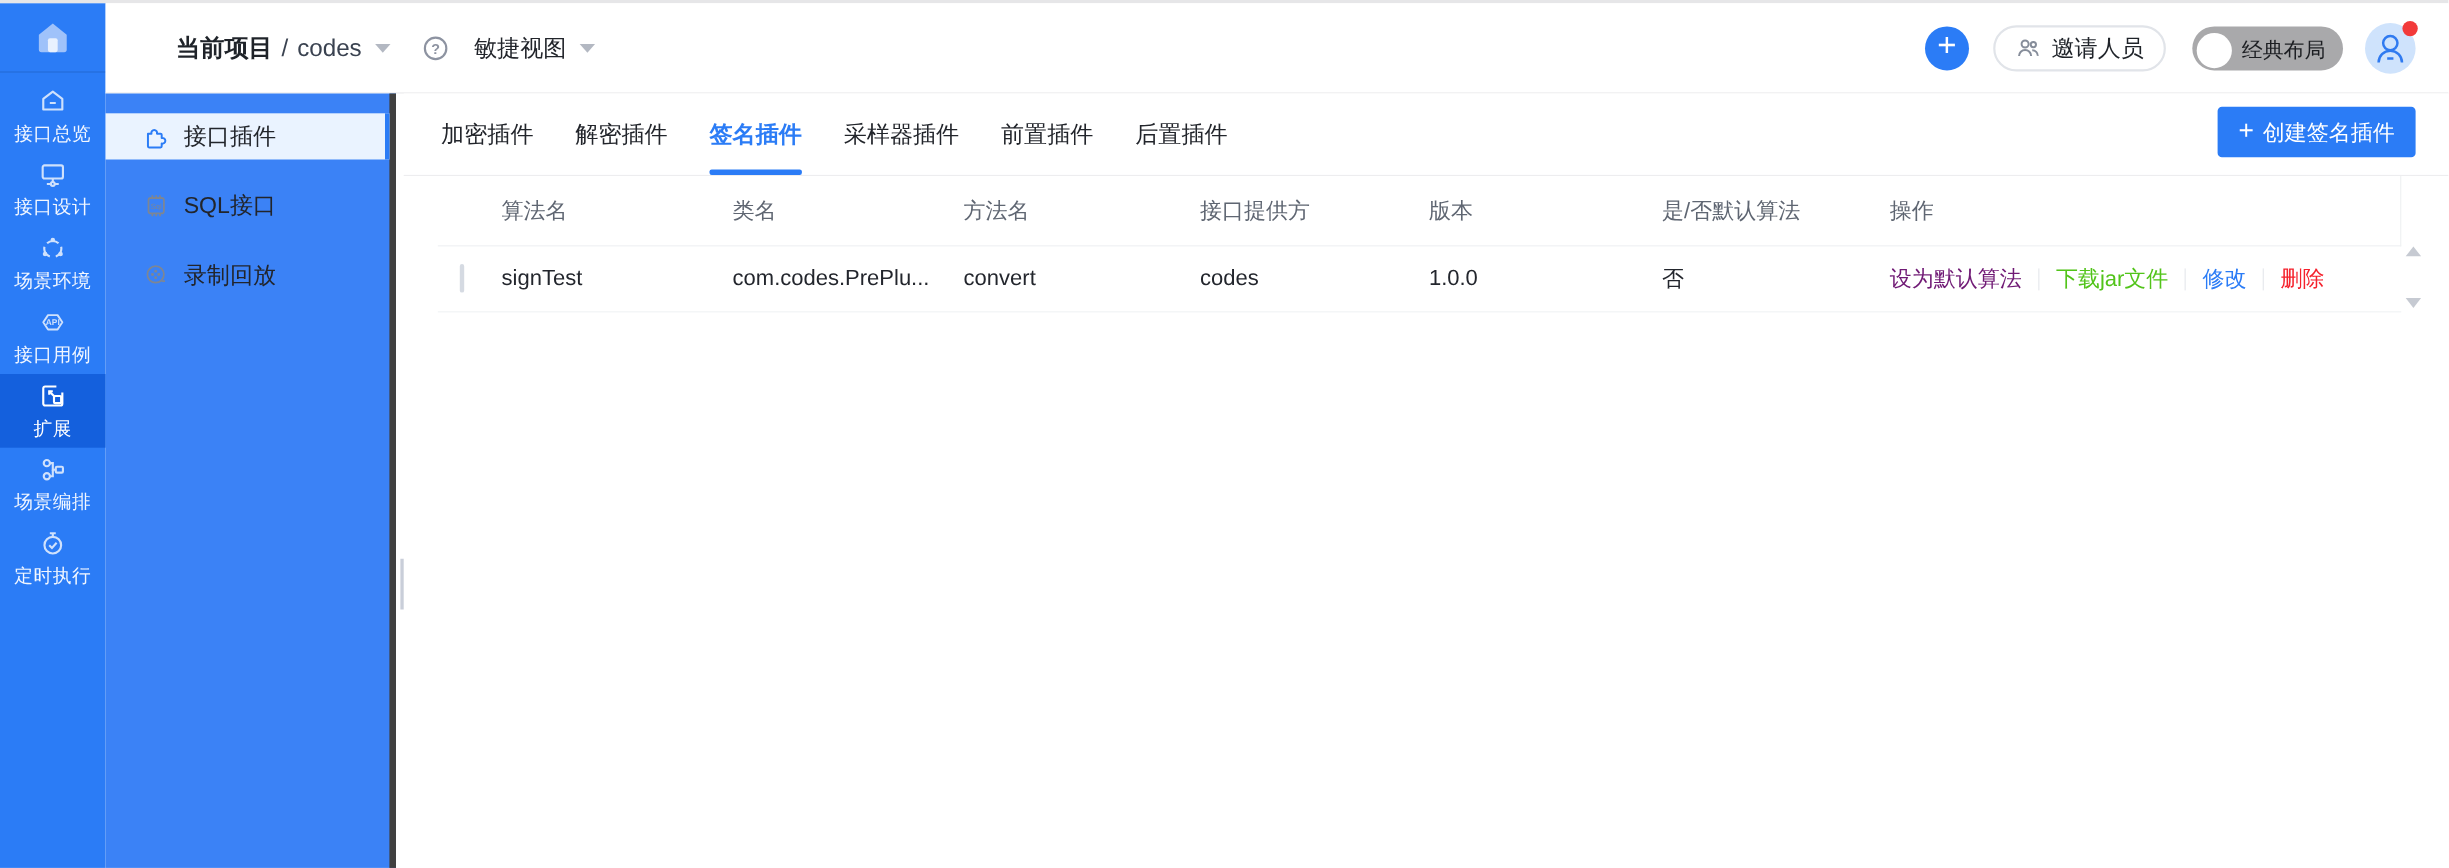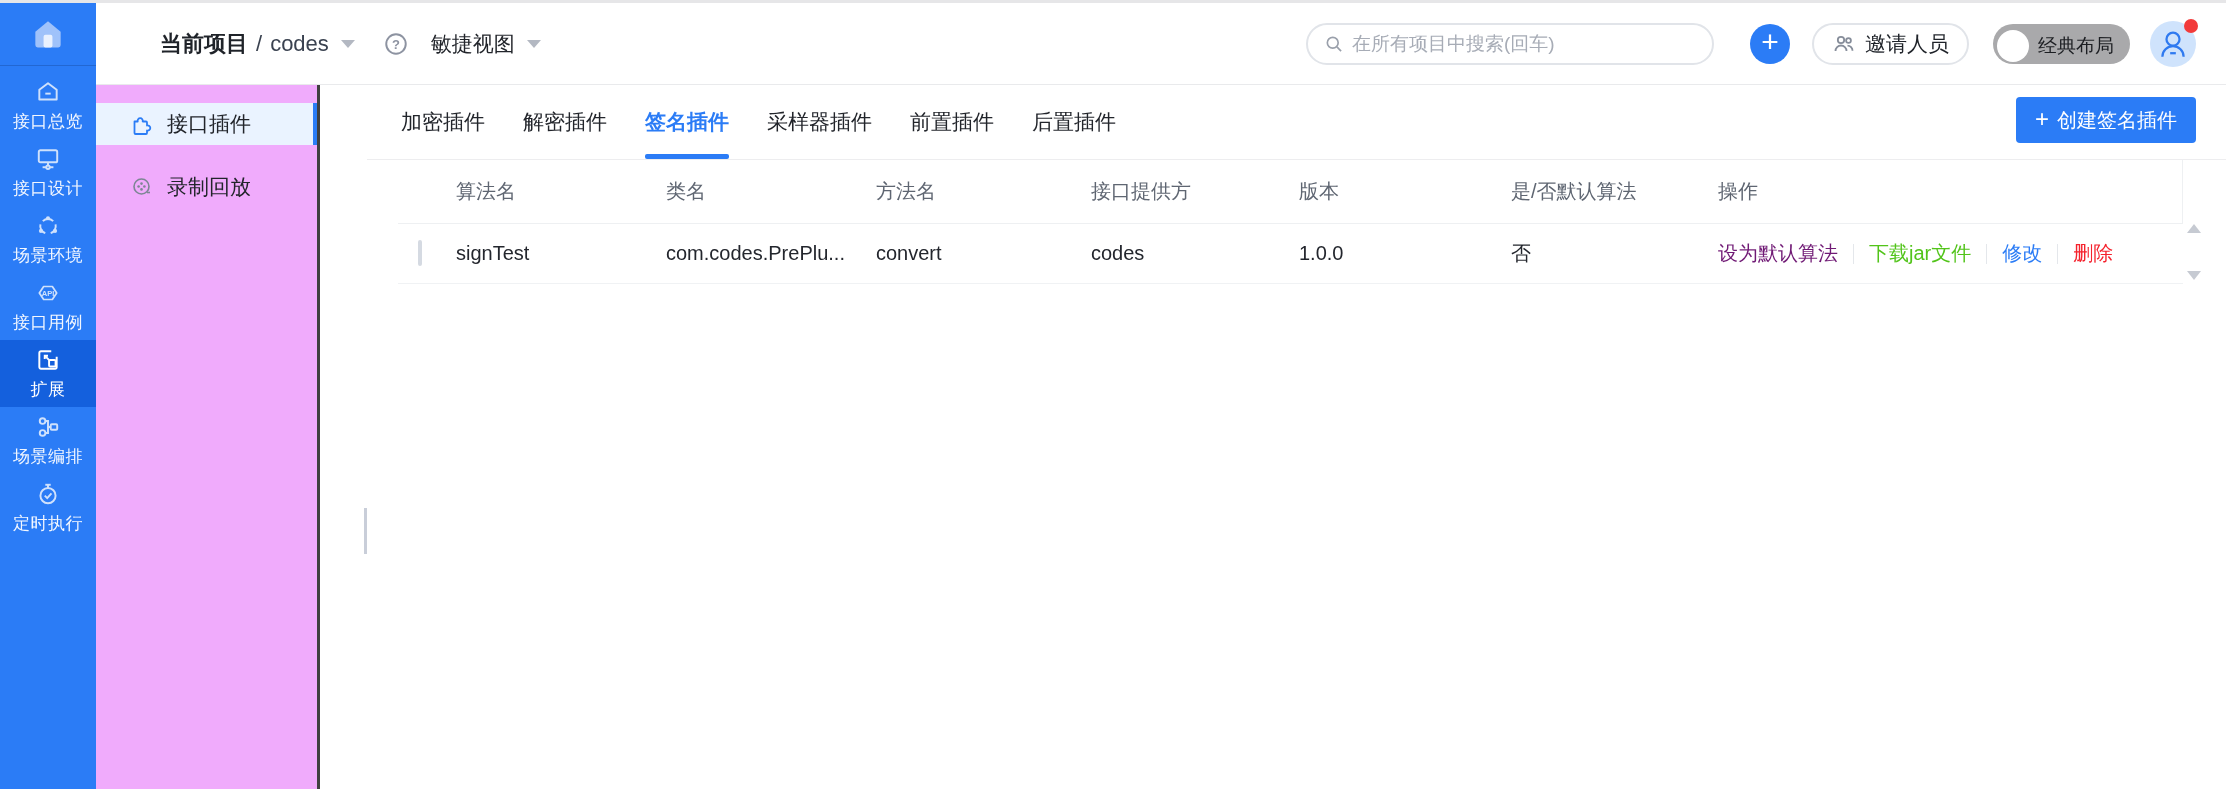--- a/index.html
+++ b/index.html
@@ -39,21 +39,21 @@
                 gap:9px; padding:0 18px; margin-left:22px; font-size:21px; color:#1f2329; cursor:pointer; background:#fff; }
   .toggle { height:40px; border-radius:20px; background:#a9a9ab; display:flex; align-items:center;
             padding:4px 16px 0 4px; gap:9px; margin-left:24px; cursor:pointer; }
   .knob { width:32px; height:32px; border-radius:50%; background:#fff; }
   .toggle-label { font-size:19px; color:#1c1e22; }
   .avatar { position:relative; width:46px; height:46px; border-radius:50%; background:#cfe3fc; margin-left:20px;
             display:flex; align-items:center; justify-content:center; cursor:pointer; }
   .avatar .dot { position:absolute; top:-2px; right:-2px; width:14px; height:14px; border-radius:50%; background:#f23a3a; }
 
   
-  .sub-sidebar { position:absolute; left:96px; top:85px; width:224px; bottom:0; background:#f0abfc; border-right:3px solid #404040; padding-top:18px; }
+  .sub-sidebar { position:absolute; left:96px; top:85px; width:264px; bottom:0; background:#3b82f6; border-right:6px solid #404040; padding-top:18px; }
   .sub-item { position:relative; height:42px; display:flex; align-items:center; gap:13px; padding-left:34px;
               font-size:21px; color:#22252b; margin-bottom:21px; cursor:pointer; }
   .sub-item svg { stroke:#7d8694; flex:none; }
   .sub-item.active { background:#eaf3ff; }
   .sub-item.active svg { stroke:#2b7cf6; }
   .sub-item.active::after { content:""; position:absolute; right:0; top:0; bottom:0; width:4px; background:#2b7cf6; }
   .collapse-handle { position:absolute; left:364px; top:508px; width:18px; height:46px; background:#c9ced9;
                      border-radius:0 10px 10px 0; display:flex; align-items:center; justify-content:center; cursor:pointer; }
   .collapse-handle .chev { width:8px; height:8px; border-left:3px solid #fff; border-bottom:3px solid #fff;
                            transform:rotate(45deg); margin-left:3px; }
@@ -181,27 +181,20 @@
       <svg width="26" height="26" viewBox="0 0 24 24" fill="none" stroke="#8d93a1" stroke-width="1.8">
         <circle cx="12" cy="12" r="9"></circle>
         <text x="12" y="16.4" text-anchor="middle" font-size="12" font-family="Liberation Sans, sans-serif" fill="#8d93a1" stroke="none" font-weight="bold">?</text>
       </svg>
     </span>
     <span class="view-switch">
       <span>敏捷视图</span>
       <span class="caret"></span>
     </span>
     <span class="hspacer"></span>
-    <div class="search-box">
-      <svg width="20" height="20" viewBox="0 0 24 24" fill="none" stroke="#9aa0ab" stroke-width="2">
-        <circle cx="10.5" cy="10.5" r="6.5"></circle>
-          <line x1="15.5" y1="15.5" x2="20.5" y2="20.5"></line>
-      </svg>
-      <input type="text" placeholder="在所有项目中搜索(回车)" style="">
-    </div>
     <div class="plus-btn">
       <span>+</span>
     </div>
     <div class="invite-btn">
       <svg width="24" height="24" viewBox="0 0 24 24" fill="none" stroke="#868d9a" stroke-width="1.8">
         <circle cx="9" cy="8" r="3.2"></circle>
           <path d="M3.5 19 a5.5 5.5 0 0 1 11 0"></path>
         <circle cx="16.5" cy="8.5" r="2.4"></circle>
           <path d="M15.5 13.6 a5 5 0 0 1 5 5.2"></path>
       </svg>
@@ -220,20 +213,33 @@
       <span class="dot"></span>
     </div>
   </div>
 
   <div class="sub-sidebar">
     <div class="sub-item active">
       <svg width="24" height="24" viewBox="0 0 24 24" fill="none" stroke-width="1.8">
         <path d="M4.5 9.5 h3.2 a2.6 2.6 0 1 1 5 0 h3.3 a1 1 0 0 1 1 1 v3 a2.6 2.6 0 1 1 0 5 v2.5 a1 1 0 0 1 -1 1 H5.5 a1 1 0 0 1 -1 -1 Z" stroke-linejoin="round"></path>
       </svg>
       <span>接口插件</span>
+    </div>
+    <div class="sub-item">
+      <svg width="24" height="24" viewBox="0 0 24 24" fill="none" stroke-width="1.6">
+        <rect x="5" y="5" width="14" height="14" rx="2"></rect>
+        <line x1="8.5" y1="2.5" x2="8.5" y2="5"></line>
+          <line x1="12" y1="2.5" x2="12" y2="5"></line>
+          <line x1="15.5" y1="2.5" x2="15.5" y2="5"></line>
+        <line x1="8.5" y1="19" x2="8.5" y2="21.5"></line>
+          <line x1="12" y1="19" x2="12" y2="21.5"></line>
+          <line x1="15.5" y1="19" x2="15.5" y2="21.5"></line>
+        <text x="12" y="14.8" text-anchor="middle" font-size="7" font-family="Liberation Sans, sans-serif" fill="#7d8694" stroke="none">Sql</text>
+      </svg>
+      <span>SQL接口</span>
     </div>
     <div class="sub-item">
       <svg width="24" height="24" viewBox="0 0 24 24" fill="none" stroke-width="1.6">
         <circle cx="11.5" cy="11.5" r="7.5"></circle>
         <circle cx="11.5" cy="8.6" r="1.3" style="fill:#7d8694" stroke="none"></circle>
         <circle cx="11.5" cy="14.4" r="1.3" style="fill:#7d8694" stroke="none"></circle>
         <circle cx="8.6" cy="11.5" r="1.3" style="fill:#7d8694" stroke="none"></circle>
         <circle cx="14.4" cy="11.5" r="1.3" style="fill:#7d8694" stroke="none"></circle>
         <path d="M17 17.5 H20"></path>
       </svg>

